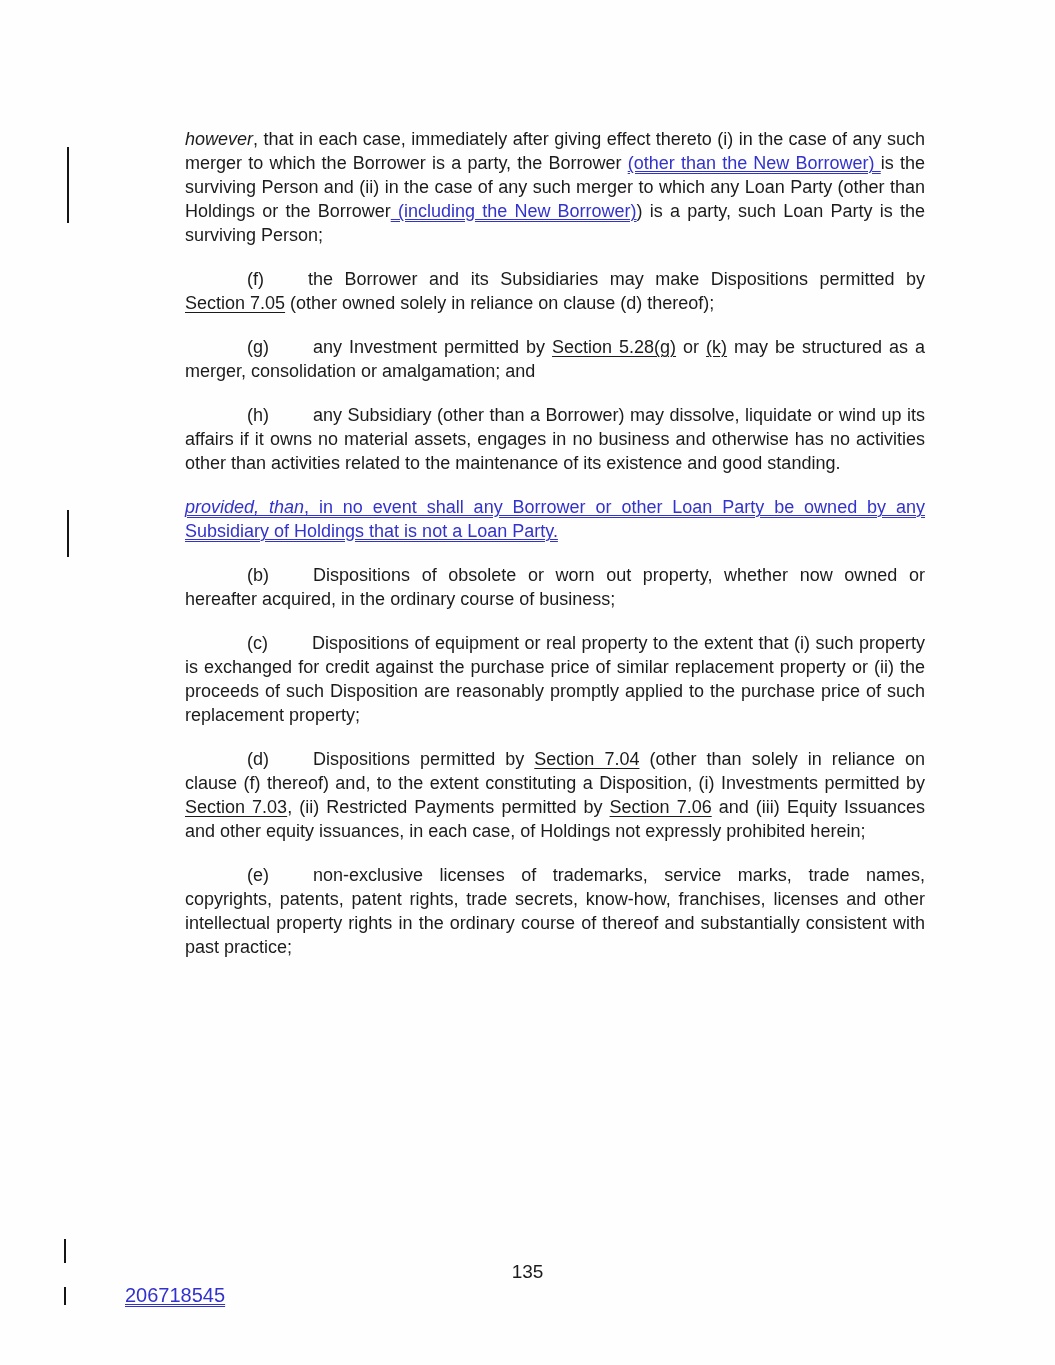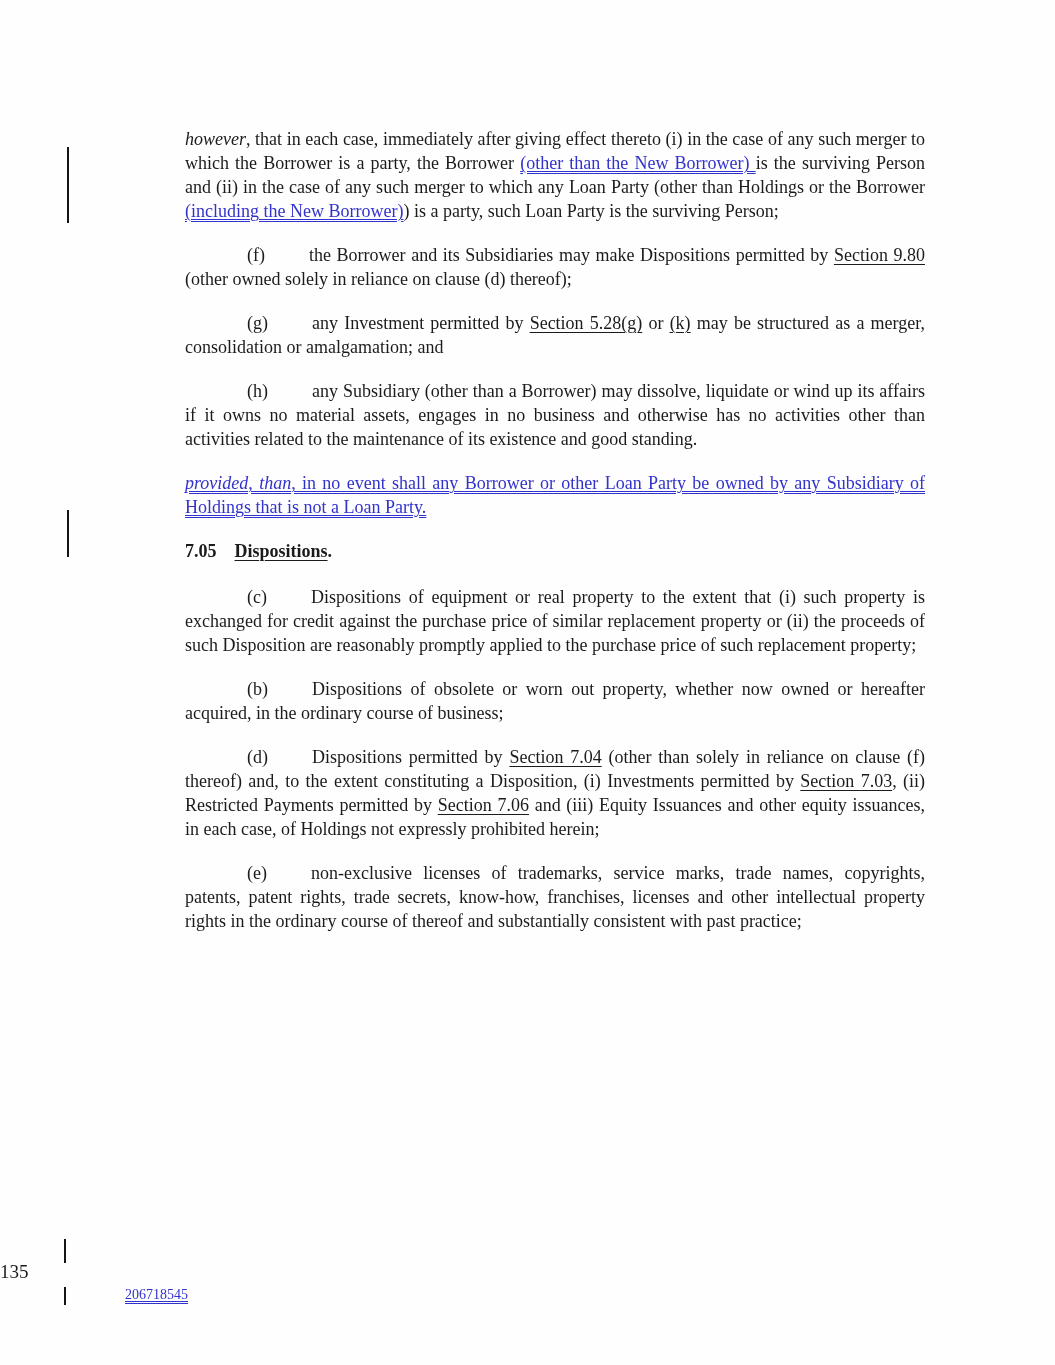--- a/index.html
+++ b/index.html
@@ -1,20 +1,20 @@
 <!DOCTYPE html>
 <html><head>
 <meta charset="utf-8">
 <style>
   html, body { margin:0; padding:0; background:#ffffff; }
   .page {
     position:relative;
     width:1055px; height:1365px;
     background:#fefefe;
-    font-family:Liberation Serif, serif;
+    font-family:Liberation Sans, sans-serif;
     color:#1b1b1b;
     overflow:hidden;
   }
   .content {
     position:absolute;
     left:185px; top:127px; width:740px;
     font-size:18px; line-height:24px;
     text-align:justify;
   }
   .content p { margin:0 0 20px 0; }
@@ -23,43 +23,42 @@
   .i  { font-style:italic; }
   .b  { font-weight:bold; }
   .u  { text-decoration-line:underline; text-decoration-thickness:1px; text-underline-offset:3px; }
   .uu { text-decoration-line:underline; text-decoration-style:double; text-decoration-thickness:1px; text-underline-offset:2px; }
   .blue { color:#3232cd; }
   .tab    { display:inline-block; width:44px; }
   .tab-sm { display:inline-block; width:18px; }
   .change-bar { position:absolute; width:2px; background:#151515; }
   .page-number {
     position:absolute; top:1260px; left:0; width:100%;
-    text-align:left; font-size:19px; line-height:24px;
+    text-align:center; font-size:19px; line-height:24px;
   }
   .doc-id {
     position:absolute; top:1286px; left:125px;
-    font-size:14px; line-height:18px;
+    font-size:20px; line-height:18px;
     color:#3232cd;
     text-decoration-line:underline; text-decoration-style:double;
     text-decoration-thickness:1px; text-underline-offset:2px;
   }
 </style>
 </head>
 <body>
 
 <div class="page">
   <div class="content">
       <p class=""><span class="i">however</span><span>, that in each case, immediately after giving effect thereto (i) in the case of any such merger to which the Borrower is a party, the Borrower </span><span class="uu blue">(other than the New Borrower) </span><span>is the surviving Person and (ii) in the case of any such merger to which any Loan Party (other than Holdings or the Borrower</span><span class="uu blue"> (including the New Borrower)</span><span>) is a party, such Loan Party is the surviving Person;</span></p>
-      <p class=" indent"><span>(f)</span><span class="tab"></span><span>the Borrower and its Subsidiaries may make Dispositions permitted by </span><span class="u">Section 9.80</span><span> (other owned solely in reliance on clause (d) thereof);</span></p>
+      <p class=" indent"><span>(f)</span><span class="tab"></span><span>the Borrower and its Subsidiaries may make Dispositions permitted by </span><span class="u">Section 7.05</span><span> (other owned solely in reliance on clause (d) thereof);</span></p>
       <p class=" indent"><span>(g)</span><span class="tab"></span><span>any Investment permitted by </span><span class="u">Section 5.28(g)</span><span> or </span><span class="u">(k)</span><span> may be structured as a merger, consolidation or amalgamation; and</span></p>
       <p class=" indent"><span>(h)</span><span class="tab"></span><span>any Subsidiary (other than a Borrower) may dissolve, liquidate or wind up its affairs if it owns no material assets, engages in no business and otherwise has no activities other than activities related to the maintenance of its existence and good standing.</span></p>
       <p class=""><span class="i uu blue">provided, than</span><span class="uu blue">, in no event shall any Borrower or other Loan Party be owned by any Subsidiary of Holdings that is not a Loan Party. </span></p>
-      <p class="heading"><span class="b">7.05</span><span class="tab-sm"></span><span class="b u">Dispositions</span><span class="b">.</span></p>
+      <p class=" indent"><span>(b)</span><span class="tab"></span><span>Dispositions of obsolete or worn out property, whether now owned or hereafter acquired, in the ordinary course of business;</span></p>
       <p class=" indent"><span>(c)</span><span class="tab"></span><span>Dispositions of equipment or real property to the extent that (i) such property is exchanged for credit against the purchase price of similar replacement property or (ii) the proceeds of such Disposition are reasonably promptly applied to the purchase price of such replacement property;</span></p>
-      <p class=" indent"><span>(b)</span><span class="tab"></span><span>Dispositions of obsolete or worn out property, whether now owned or hereafter acquired, in the ordinary course of business;</span></p>
       <p class=" indent"><span>(d)</span><span class="tab"></span><span>Dispositions permitted by </span><span class="u">Section 7.04</span><span> (other than solely in reliance on clause (f) thereof) and, to the extent constituting a Disposition, (i) Investments permitted by </span><span class="u">Section 7.03</span><span>, (ii) Restricted Payments permitted by </span><span class="u">Section 7.06</span><span> and (iii) Equity Issuances and other equity issuances, in each case, of Holdings not expressly prohibited herein;</span></p>
       <p class=" indent"><span>(e)</span><span class="tab"></span><span>non-exclusive licenses of trademarks, service marks, trade names, copyrights, patents, patent rights, trade secrets, know-how, franchises, licenses and other intellectual property rights in the ordinary course of thereof and substantially consistent with past practice;</span></p>
     </div>
   <div class="page-number">135</div>
   <div class="doc-id">206718545</div>
 <div class="change-bar" style="left: 67px; top: 147px; height: 76px;"></div>
     <div class="change-bar" style="left: 67px; top: 510px; height: 47px;"></div>
     <div class="change-bar" style="left: 64px; top: 1239px; height: 24px;"></div>
     <div class="change-bar" style="left: 64px; top: 1287px; height: 18px;"></div>
   </div>

